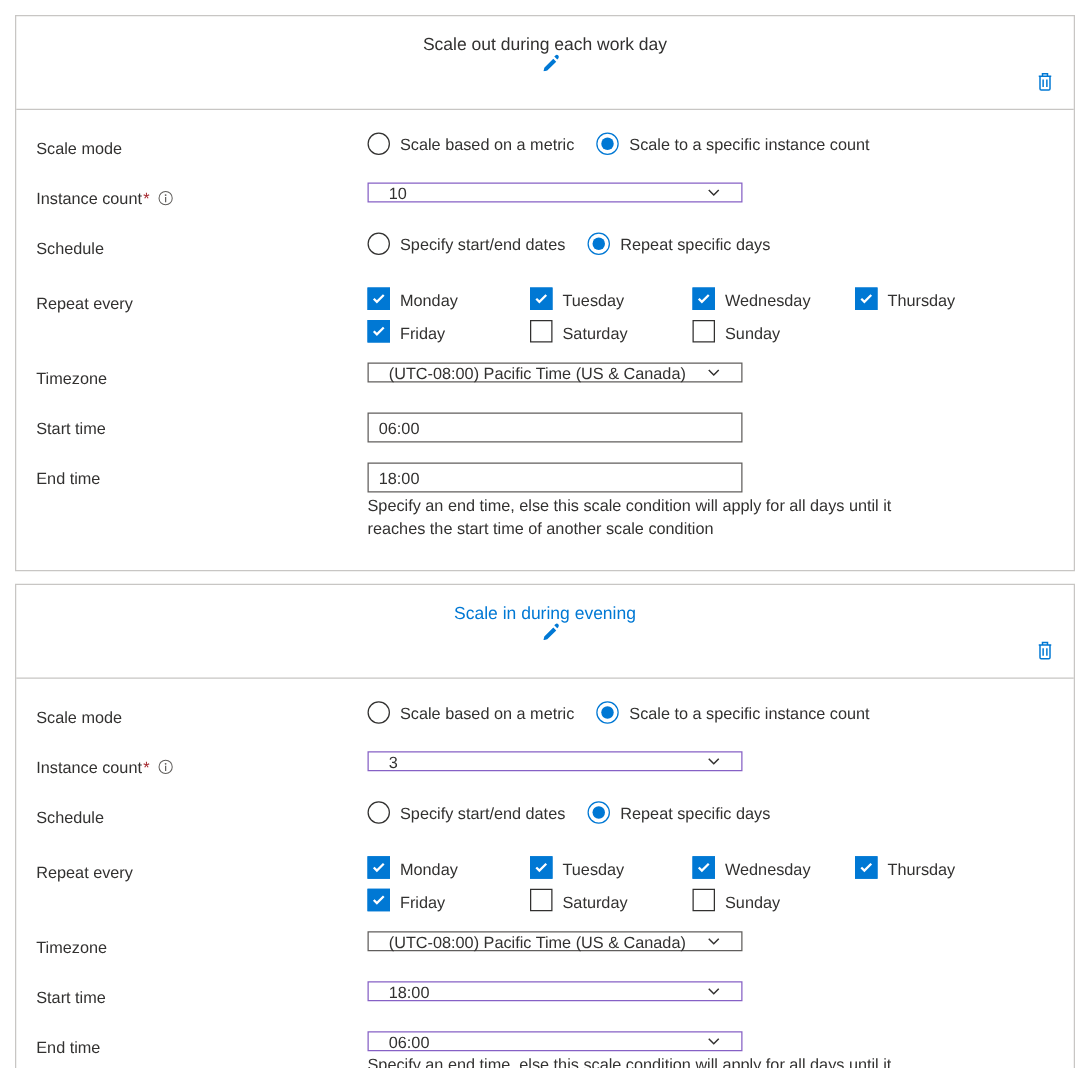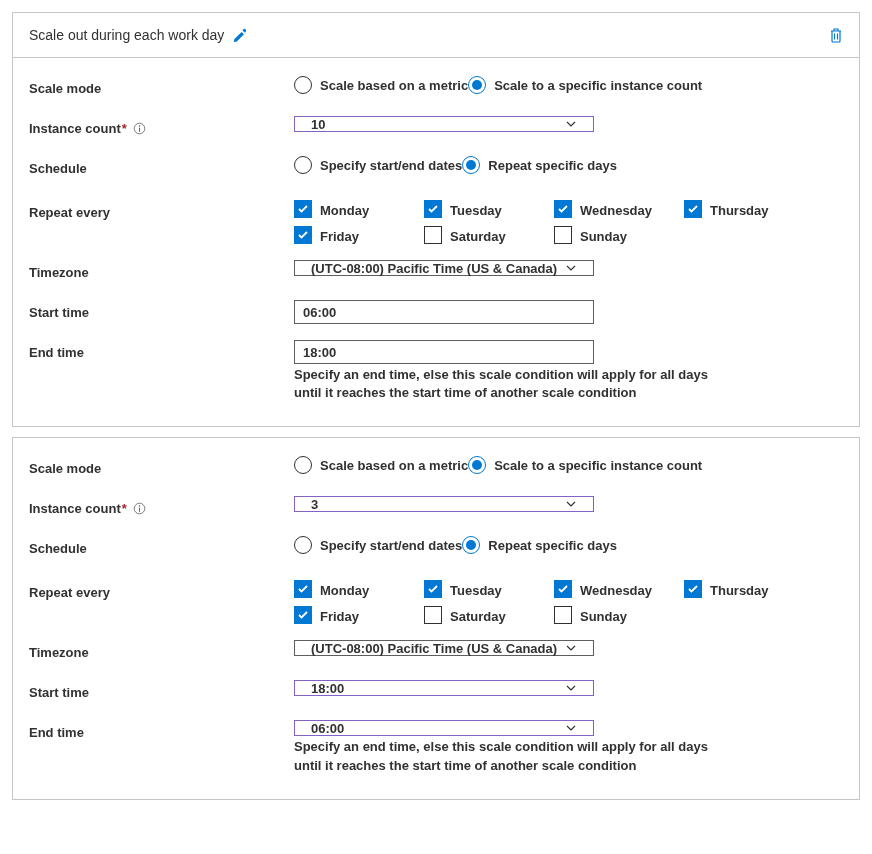--- a/index.html
+++ b/index.html
@@ -1,28 +1,28 @@
 <!DOCTYPE html>
 <html><head>
 <meta charset="utf-8">
 <style>
 * { box-sizing: border-box; margin: 0; padding: 0; }
 body { font-family: "Segoe UI", -apple-system, sans-serif; font-size: 13px; color: #323130; background: #fff; padding: 12px; width: 872px; }
 .panel { border: 1px solid #c8c6c4; margin-bottom: 10px; }
-.panel-header { display: flex; align-items: center; padding: 14px 16px; border-bottom: 1px solid #c8c6c4; }
+.panel-header { display: flex; align-items: center; padding: 14px 16px; border-bottom: 1px solid #c8c6c4; flex-direction: column; }
 .panel-title { font-size: 14px; color: #323130; }
 .edit-icon { margin-left: 8px; color: #0078d4; cursor: pointer; display: inline-flex; }
 .delete-icon { margin-left: auto; color: #0078d4; cursor: pointer; display: inline-flex; }
-.panel-body { padding: 10px 16px 16px; font-weight: bold; }
+.panel-body { padding: 10px 16px 16px; }
 .row { display: flex; align-items: flex-start; padding: 8px 0; }
 .label-col { width: 265px; display: flex; align-items: center; min-height: 24px; font-size: 13px; }
 .req { color: #a4262c; margin-left: 1px; }
 .info-icon { margin-left: 6px; color: #605e5c; display: inline-flex; }
 .ctrl-col { flex: 1; }
-.radio-row { display: flex; align-items: center; }
+.radio-row { display: flex; align-items: center; gap: 18px; }
 .radio-opt { display: inline-flex; align-items: center; gap: 8px; cursor: pointer; font-size: 13px; }
 .radio-outer { width: 18px; height: 18px; border: 1px solid #323130; border-radius: 50%; display: inline-flex; align-items: center; justify-content: center; flex-shrink: 0; }
 .radio-outer.sel { border-color: #0078d4; }
 .radio-inner { width: 10px; height: 10px; border-radius: 50%; background: #0078d4; }
 .select { display: flex; align-items: center; justify-content: space-between; border: 1px solid #605e5c; padding: 0 16px; height: 16px; font-size: 13px; background: #fff; }
 .select.accent { border-color: #8661c5; }
 .w300 { width: 300px; }
 .chev { color: #323130; display: inline-flex; }
 .days { display: grid; grid-template-columns: 130px 130px 130px 130px; row-gap: 8px; }
 .cb-opt { display: inline-flex; align-items: flex-end; gap: 8px; cursor: pointer; font-size: 13px; }
@@ -192,20 +192,33 @@
           <span>18:00</span>
         </div>
         <div class="hint">Specify an end time, else this scale condition will apply for all days until it reaches the start time of another scale condition</div>
       </div>
     </div>
 
   </div>
 </div>
 
 <div class="panel">
+  <div class="panel-header">
+    <span class="panel-title" style="color:#0078d4">Scale in during evening</span>
+    <span class="edit-icon">
+      <svg width="14" height="14" viewBox="0 0 16 16">
+          <path fill="currentColor" d="M12.9 1.6a1.9 1.9 0 0 1 2.7 2.7l-1 1-2.7-2.7 1-1zM11 4.5l2.7 2.7L5.5 15.4l-3.5.8.8-3.5L11 4.5z"></path>
+        </svg>
+    </span>
+    <span class="delete-icon">
+      <svg width="14" height="16" viewBox="0 0 14 16">
+          <path fill="none" stroke="currentColor" stroke-width="1.2" d="M2 4h10M5 4V2h4v2M3 4v10a1 1 0 0 0 1 1h6a1 1 0 0 0 1-1V4M5.5 6.5v6M8.5 6.5v6"></path>
+        </svg>
+    </span>
+  </div>
   <div class="panel-body">
 
     <div class="row">
       <div class="label-col">Scale mode</div>
       <div class="ctrl-col radio-row">
         <div class="radio-opt">
           <span class="radio-outer"></span>
           <span>Scale based on a metric</span>
         </div>
         <div class="radio-opt">

